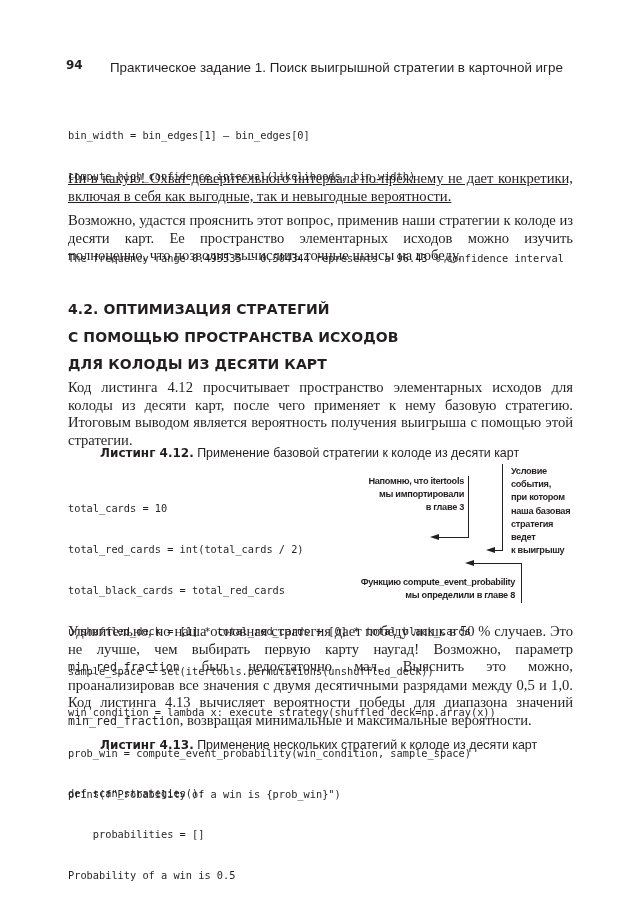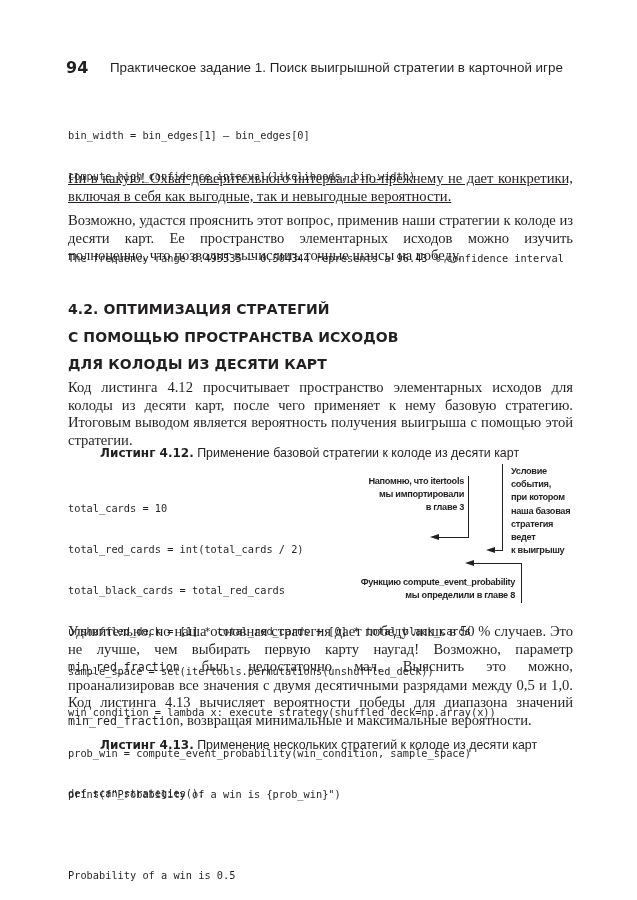--- a/index.html
+++ b/index.html
@@ -1,20 +1,20 @@
 <!DOCTYPE html>
 <html><head>
 <meta charset="utf-8">
 <style>
   html, body { margin: 0; padding: 0; background: #ffffff; }
   body { width: 637px; height: 900px; position: relative; overflow: hidden; color: #231f20; }
   .page { position: absolute; left: 0; top: 0; width: 637px; height: 900px; }
 
   .running-head { position: absolute; left: 66px; top: 58px; width: 520px; height: 22px; }
-  .page-number { position: absolute; left: 0; top: 0; font-family: "DejaVu Sans", sans-serif; font-weight: bold; font-size: 16px; color: #231f20; }
+  .page-number { position: absolute; left: 0; top: 0; font-family: "DejaVu Sans", sans-serif; font-weight: bold; font-size: 12px; color: #231f20; }
   .head-title { position: absolute; left: 44px; top: 2px; font-family: "Liberation Sans", sans-serif; font-size: 13.4px; color: #231f20; white-space: nowrap; }
 
   .code { font-family: "DejaVu Sans Mono", monospace; font-size: 10.3px; line-height: 13.6px; color: #231f20; white-space: pre; }
   .code-line { display: block; height: 13.6px; }
   .serif { font-family: "Liberation Serif", serif; font-size: 14.6px; line-height: 17.6px; color: #231f20; text-align: justify; }
   .serif .mono { font-family: "DejaVu Sans Mono", monospace; font-size: 11.6px; }
 
   .block { position: absolute; left: 68px; width: 505px; }
 
   .heading { position: absolute; left: 68px; top: 296px; width: 505px; font-family: "DejaVu Sans", sans-serif; font-weight: bold; font-size: 14px; line-height: 27.5px; color: #231f20; letter-spacing: 0.1px; }
@@ -105,17 +105,18 @@
   </div>
 
   <div class="block serif" style="top:623px;"><span>Удивительно, но наша основная стратегия дает победу лишь в 50 % случаев. Это не лучше, чем выбирать первую карту наугад! Возможно, параметр </span><span class="mono">min_red_fraction</span><span> был недостаточно мал. Выяснить это можно, проанализировав все значения с двумя десятичными разрядами между 0,5 и 1,0. Код листинга 4.13 вычисляет вероятности победы для диапазона значений </span><span class="mono">min_red_fraction</span><span>, возвращая минимальные и максимальные вероятности.</span></div>
 
   <div class="listing-caption" style="top:738px;">
     <b>Листинг 4.13.</b><span> Применение нескольких стратегий к колоде из десяти карт</span>
   </div>
 
   <div class="block code" style="top:760px;">
     <span class="code-line">def scan_strategies():</span>
+    <span class="code-line">    probabilities = []</span>
     
     
   </div>
 
 </div>
 
 </body></html>

